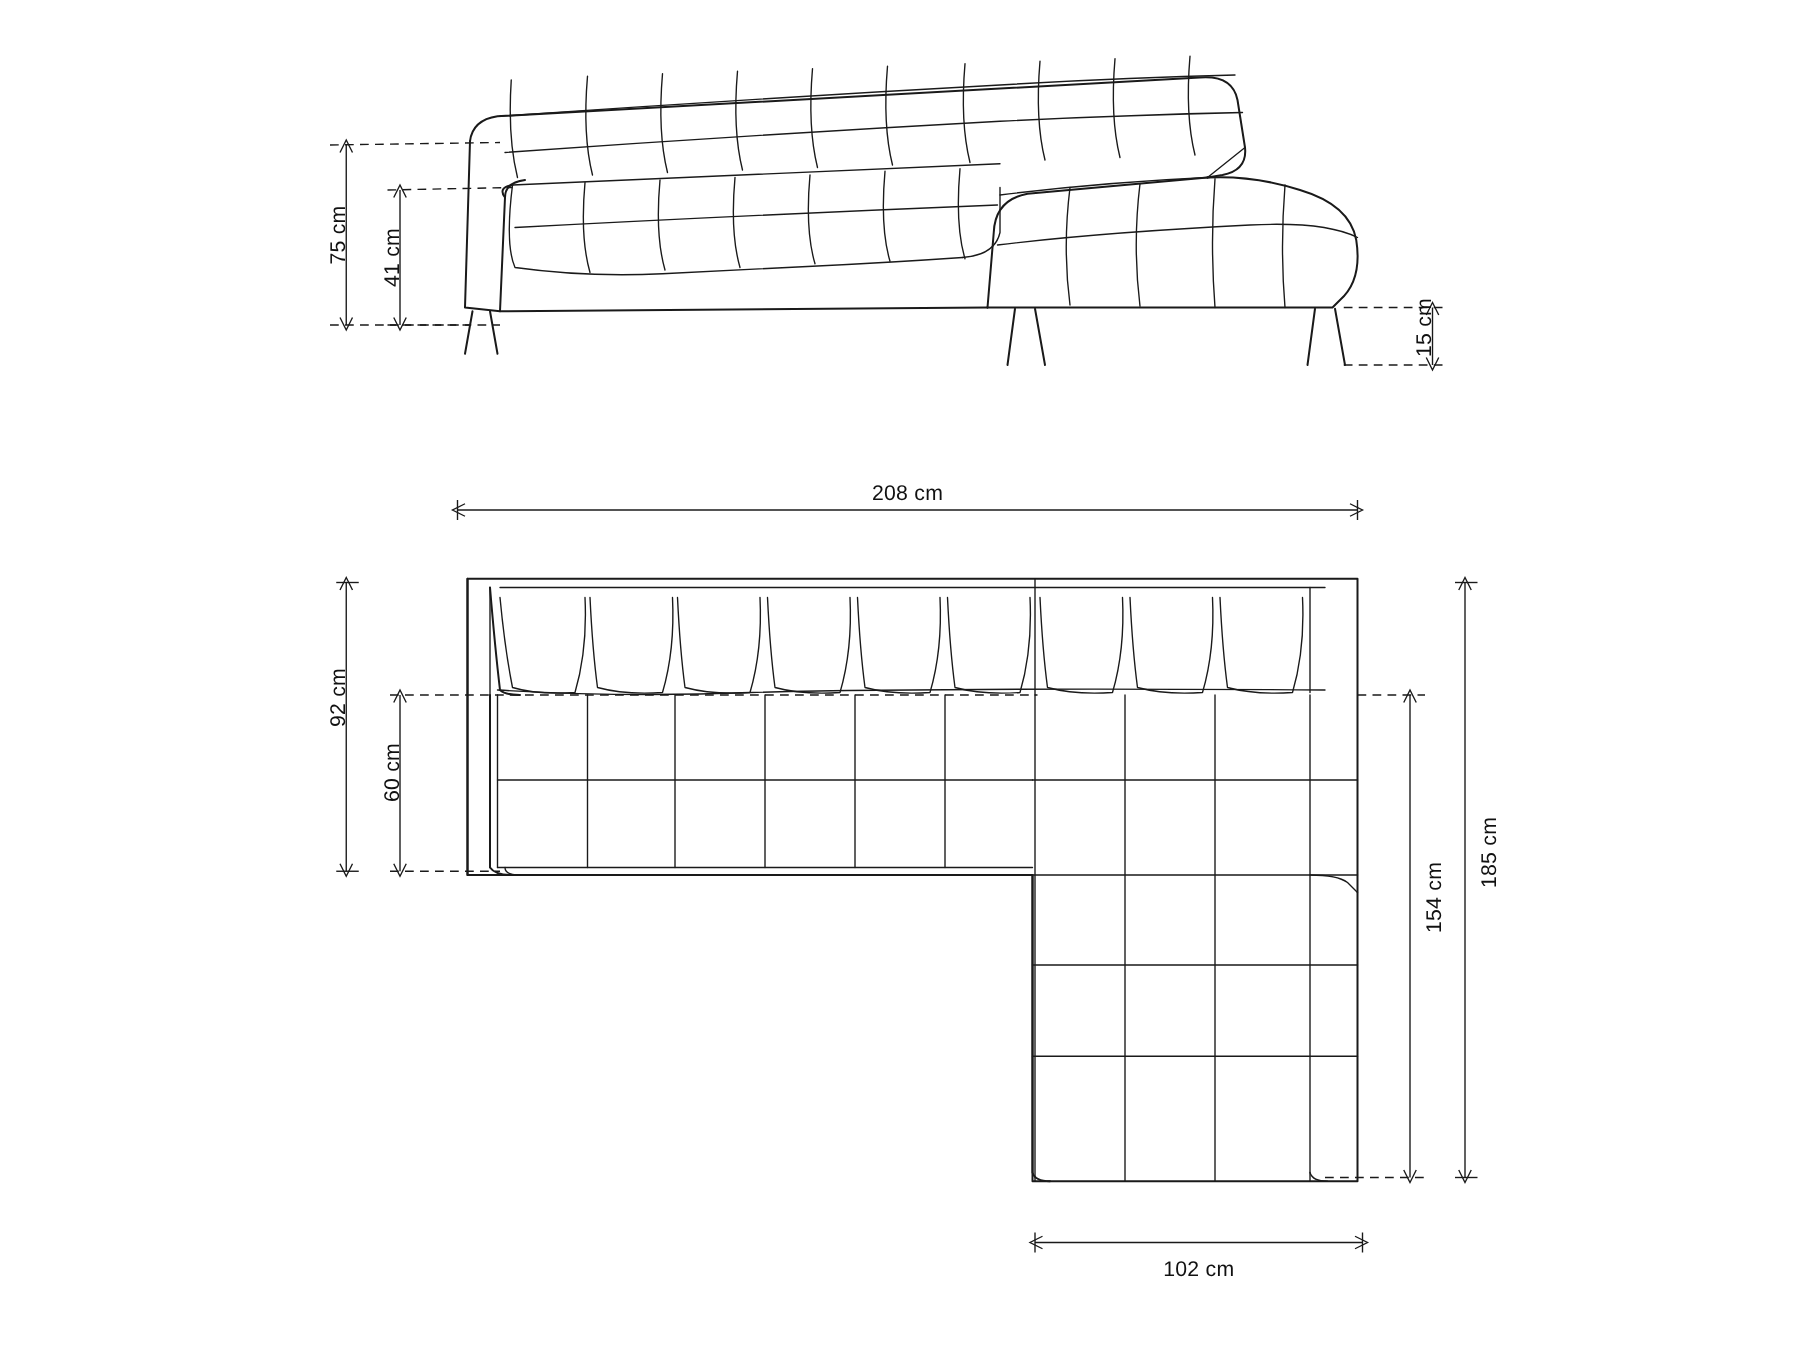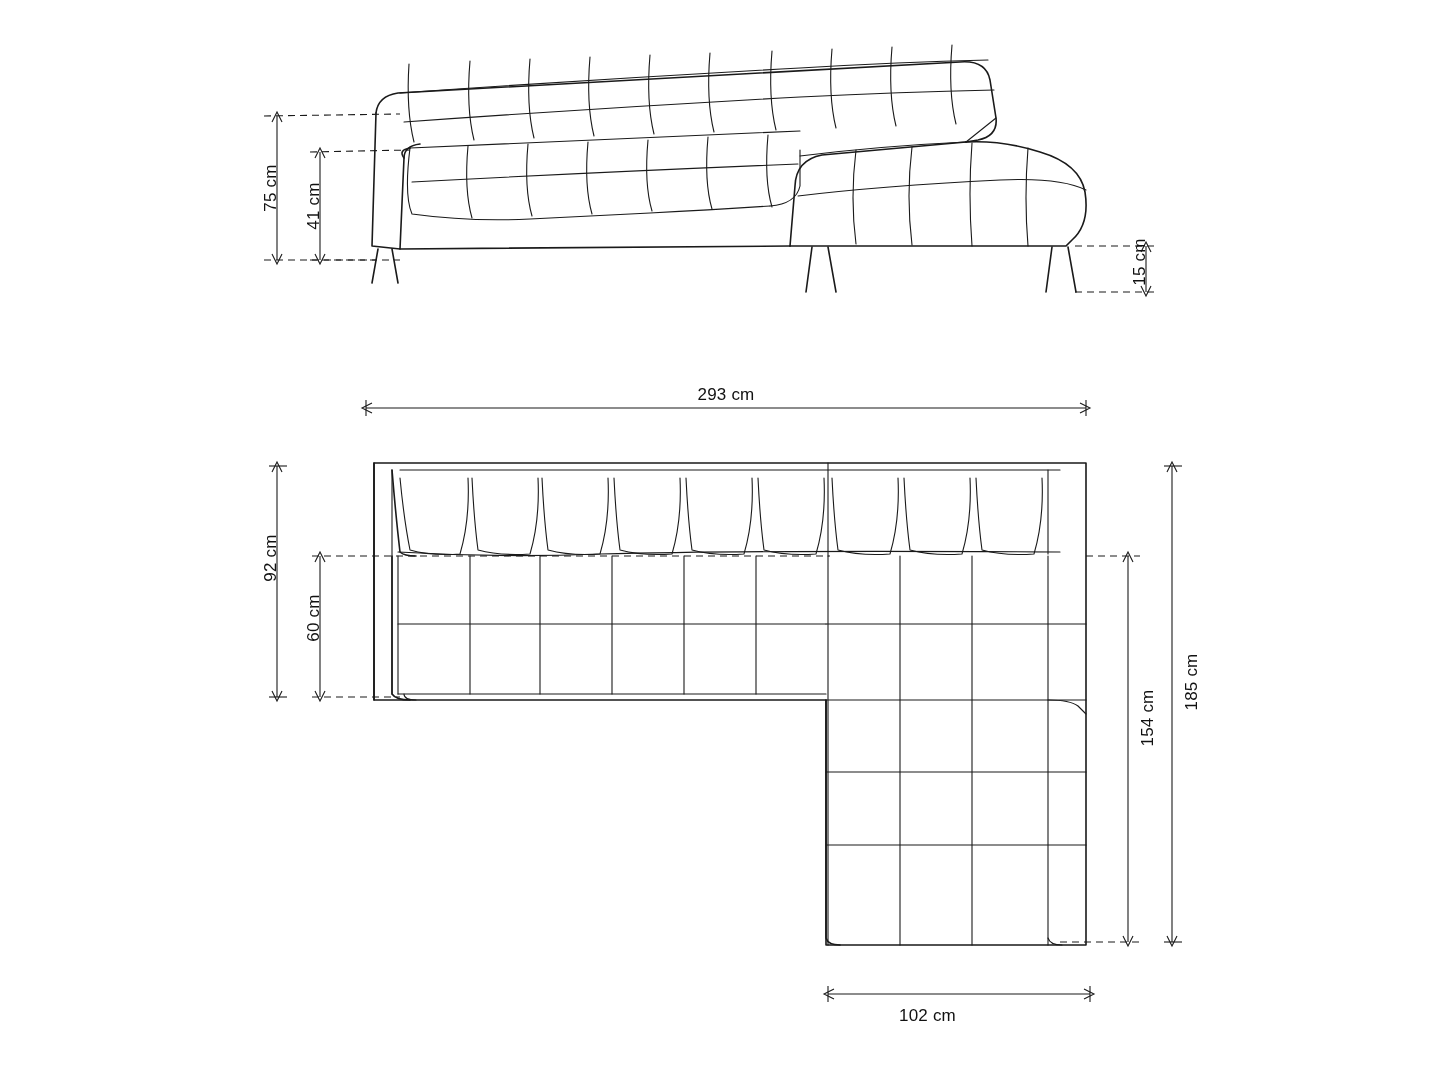--- a/index.html
+++ b/index.html
@@ -234,25 +234,25 @@
       <line class="ext-solid" x1="1090" y1="986" x2="1090" y2="1002"></line>
     </g>
   </svg>
 
   <div class="dim-label rot rot90" style="left:236px; top:178px; width:70px; text-align:center;">75 cm</div>
 
   <div class="dim-label rot rot90" style="left:279px; top:196px; width:70px; text-align:center;">41 cm</div>
 
   <div class="dim-label rot rot90" style="left:1105px; top:252px; width:70px; text-align:center;">15 cm</div>
 
-  <div class="dim-label" style="left:666px; top:385px; width:120px; text-align:center;">293 cm</div>
+  <div class="dim-label" style="left:666px; top:385px; width:120px; text-align:center;">208 cm</div>
 
   <div class="dim-label rot rot90" style="left:236px; top:548px; width:70px; text-align:center;">92 cm</div>
 
   <div class="dim-label rot rot90" style="left:279px; top:608px; width:70px; text-align:center;">60 cm</div>
 
   <div class="dim-label rot rot90" style="left:1152px; top:672px; width:80px; text-align:center;">185 cm</div>
 
   <div class="dim-label rot rot90" style="left:1108px; top:708px; width:80px; text-align:center;">154 cm</div>
 
-  <div class="dim-label" style="left:899px; top:1006px; width:120px; ">102 cm</div>
+  <div class="dim-label" style="left:899px; top:1006px; width:120px; text-align:center;">102 cm</div>
 
 </div>
 
 </body></html>

